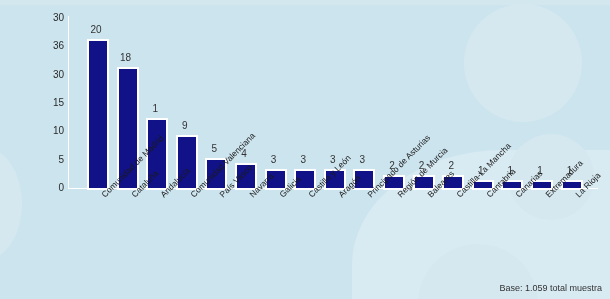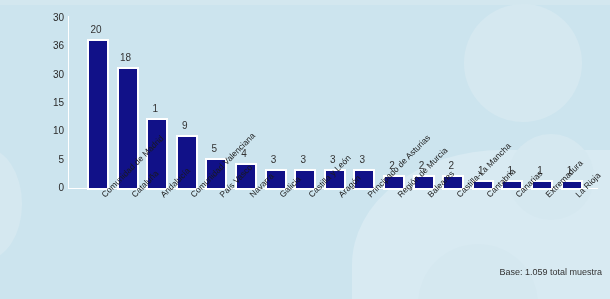--- a/index.html
+++ b/index.html
@@ -100,21 +100,21 @@
     font-size: 8.5px;
     color: #1a1a1a;
     white-space: nowrap;
     transform-origin: left top;
     transform: rotate(-45deg);
     line-height: 9px;
   }
   .base-note {
     position: absolute;
     right: 8px;
-    bottom: 22px;
+    bottom: 6px;
     font-size: 9px;
     color: #333333;
   }
 </style>
 </head>
 <body>
 
 <div id="chart-canvas">
 
   <div class="bg-top-band"></div>

